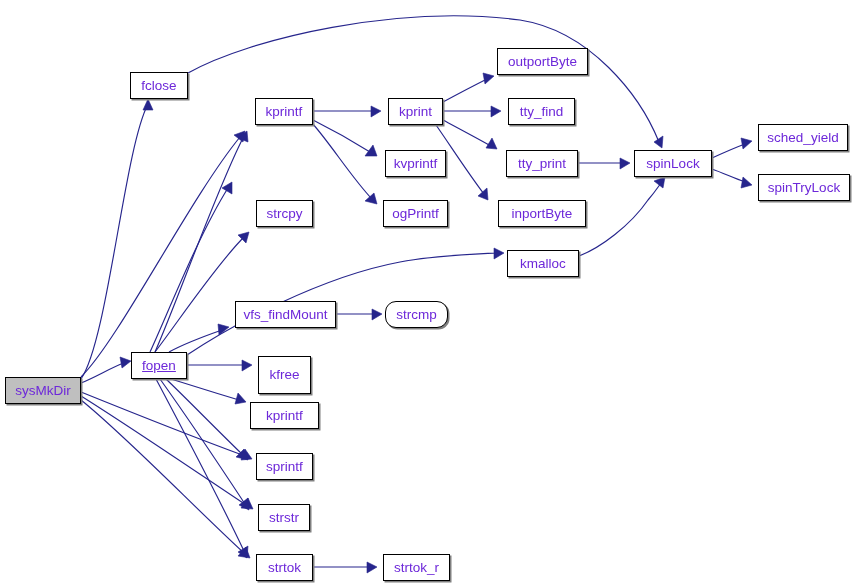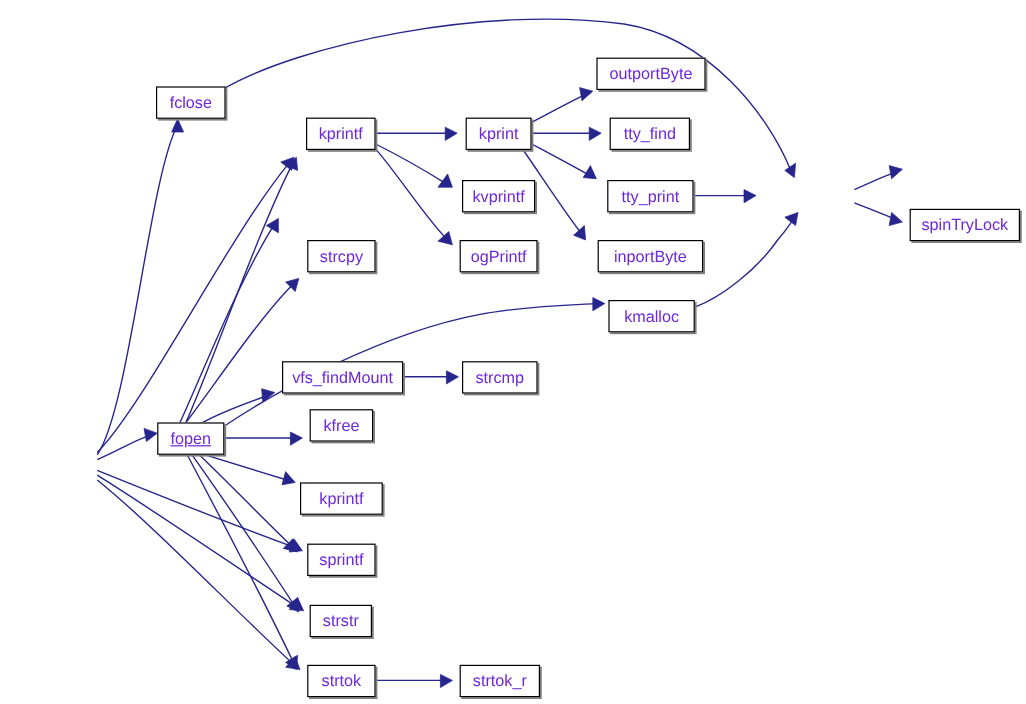--- a/index.html
+++ b/index.html
@@ -172,36 +172,39 @@
       </g>
       <g>
         <path d="M 336,314 C 350,314 364,314 375,314" class="edge-path"></path>
         <polygon points="382,314 372,309 372,320" class="edge-head"></polygon>
       </g>
       <g>
         <path d="M 313,567 C 330,567 352,567 370,567" class="edge-path"></path>
         <polygon points="377,567 367,562 367,573" class="edge-head"></polygon>
       </g>
     </svg>
+<div class="node current" style="left: 5px; top: 377px; width: 76px; height: 27px;">
+      <span>sysMkDir</span>
+    </div>
     <div class="node" style="left: 130px; top: 72px; width: 58px; height: 27px;">
       <span>fclose</span>
     </div>
     <div class="node" style="left: 131px; top: 352px; width: 56px; height: 27px; text-decoration: underline;">
       <span>fopen</span>
     </div>
     <div class="node" style="left: 255px; top: 98px; width: 58px; height: 27px;">
       <span>kprintf</span>
     </div>
     <div class="node" style="left: 256px; top: 200px; width: 57px; height: 27px;">
       <span>strcpy</span>
     </div>
     <div class="node" style="left: 235px; top: 301px; width: 101px; height: 27px;">
       <span>vfs_findMount</span>
     </div>
-    <div class="node" style="left: 258px; top: 341px; width: 53px; height: 27px;">
+    <div class="node" style="left: 258px; top: 356px; width: 53px; height: 38px;">
       <span>kfree</span>
     </div>
     <div class="node" style="left: 250px; top: 402px; width: 69px; height: 27px;">
       <span>kprintf</span>
     </div>
     <div class="node" style="left: 256px; top: 453px; width: 57px; height: 27px;">
       <span>sprintf</span>
     </div>
     <div class="node" style="left: 258px; top: 504px; width: 52px; height: 27px; justify-content: center;">
       <span>strstr</span>
@@ -211,37 +214,43 @@
     </div>
     <div class="node" style="left: 388px; top: 98px; width: 55px; height: 27px;">
       <span>kprint</span>
     </div>
     <div class="node" style="left: 385px; top: 150px; width: 61px; height: 27px;">
       <span>kvprintf</span>
     </div>
     <div class="node" style="left: 383px; top: 200px; width: 65px; height: 27px;">
       <span>ogPrintf</span>
     </div>
-    <div class="node" style="left: 385px; top: 301px; width: 63px; height: 27px;">
+    <div class="node" style="left: 385px; top: 301px; width: 63px; height: 27px; border-radius: 11px;">
       <span>strcmp</span>
     </div>
     <div class="node" style="left: 383px; top: 554px; width: 67px; height: 27px;">
       <span>strtok_r</span>
     </div>
     <div class="node" style="left: 497px; top: 48px; width: 91px; height: 27px;">
       <span>outportByte</span>
     </div>
     <div class="node" style="left: 508px; top: 98px; width: 67px; height: 27px;">
       <span>tty_find</span>
     </div>
     <div class="node" style="left: 506px; top: 150px; width: 72px; height: 27px;">
       <span>tty_print</span>
     </div>
     <div class="node" style="left: 498px; top: 200px; width: 88px; height: 27px;">
       <span>inportByte</span>
     </div>
     <div class="node" style="left: 507px; top: 250px; width: 72px; height: 27px;">
       <span>kmalloc</span>
+    </div>
+    <div class="node" style="left: 634px; top: 150px; width: 78px; height: 27px;">
+      <span>spinLock</span>
+    </div>
+    <div class="node" style="left: 758px; top: 124px; width: 90px; height: 27px;">
+      <span>sched_yield</span>
     </div>
     <div class="node" style="left: 758px; top: 174px; width: 92px; height: 27px;">
       <span>spinTryLock</span>
     </div>
   </div>
 
 </body></html>

